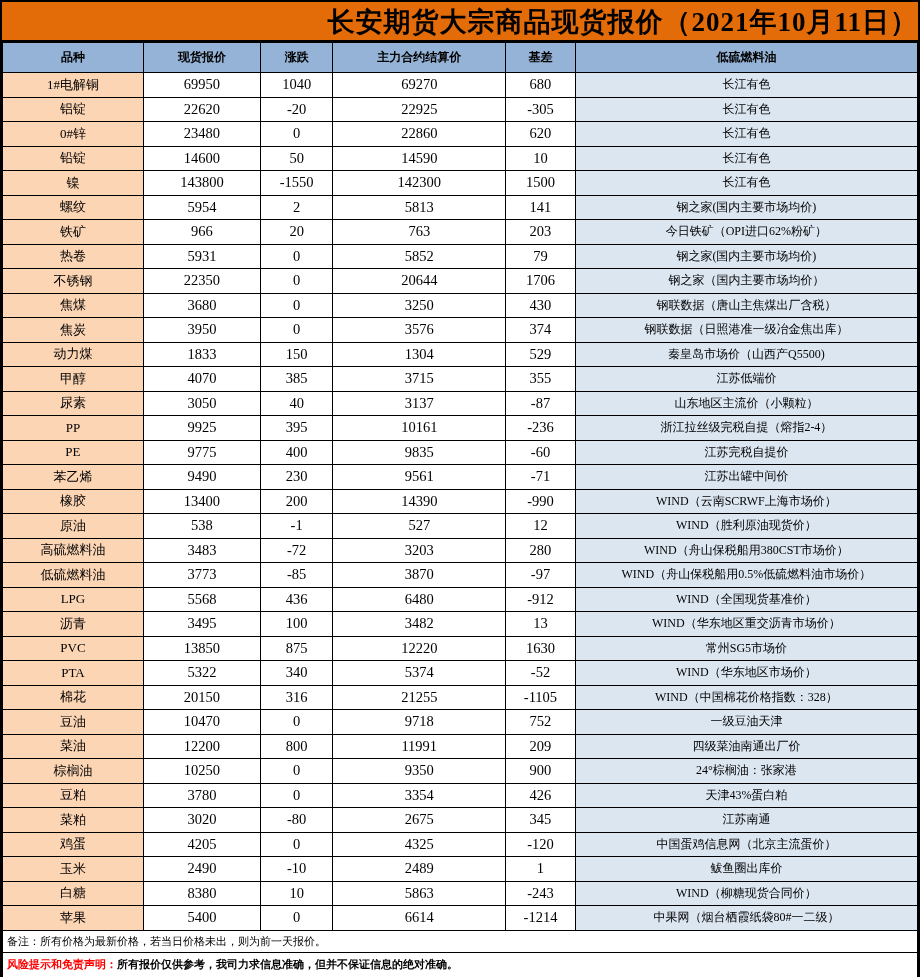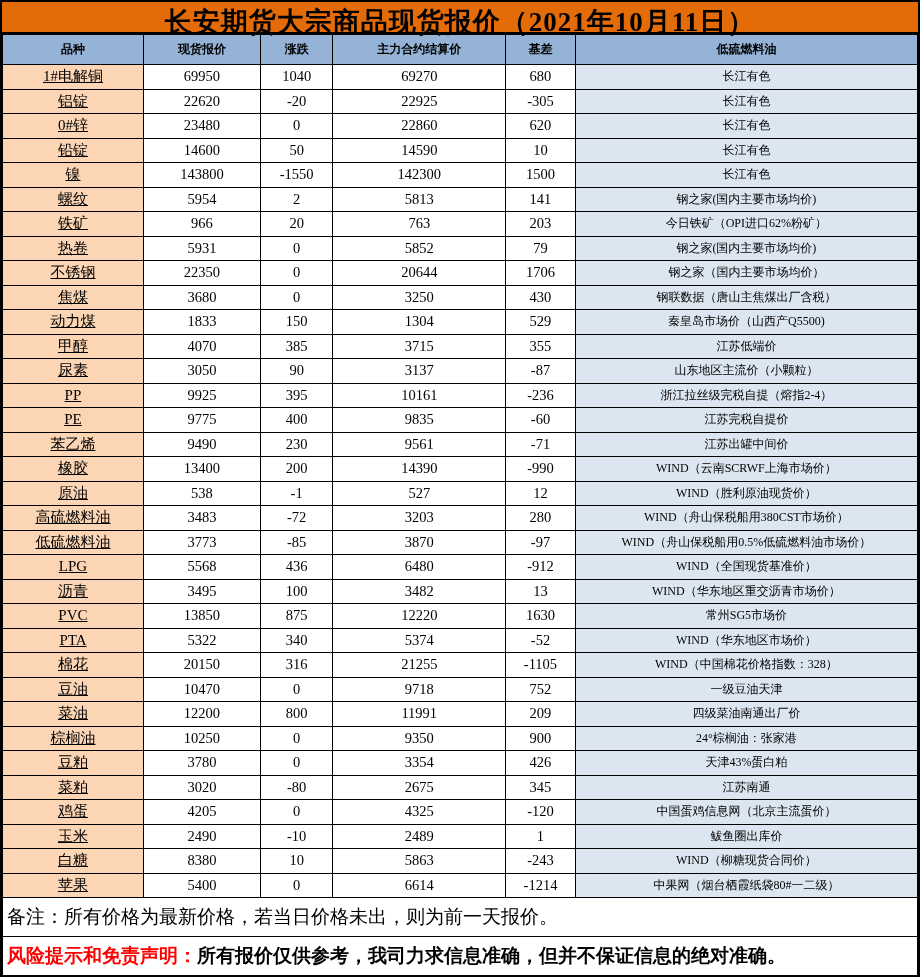--- a/index.html
+++ b/index.html
@@ -16,23 +16,23 @@
     width:920px;
     font-family:"Liberation Serif","DejaVu Serif",serif;
     color:#000;
   }
   .sheet{
     width:920px;
     border:2px solid var(--border);
   }
   .title{
     background:var(--title-bg);
-    height:32px;
+    height:40px;
     line-height:40px;
-    text-align:center;
+    text-align:right;
     font-size:27px;
     font-weight:bold;
     border-bottom:2px solid var(--border);
     letter-spacing:1px;
   }
   table{
     width:100%;
     border-collapse:collapse;
     table-layout:fixed;
   }
@@ -47,31 +47,30 @@
     height:30px;
     font-size:12px;
     font-weight:bold;
   }
   tbody td{
     height:24.5px;
     font-size:14.5px;
   }
   tbody td:first-child{
     background:var(--name-bg);
-    font-size:15px;
-    text-decoration:underline;
+    font-size:13px;
   }
   tbody td:last-child{
     background:var(--source-bg);
     font-size:12px;
   }
   tfoot td{
     text-align:left;
-    padding:6px 4px;
-    font-size:19px;
+    padding:0 4px;
+    font-size:11px;
     background:#fff;
   }
   tfoot tr.note-row td{height:22px;}
   tfoot tr.disclaimer-row td{height:25px;font-weight:bold;}
   .red-label{color:var(--red);font-weight:bold;margin-top:48px;}
 </style>
 </head>
 <body>
 
 <div class="sheet">
@@ -171,39 +170,47 @@
         </tr>
         <tr>
           <td>焦煤</td>
           <td>3680</td>
           <td>0</td>
           <td>3250</td>
           <td>430</td>
           <td>钢联数据（唐山主焦煤出厂含税）</td>
         </tr>
         <tr>
+          <td>焦炭</td>
+          <td>3950</td>
+          <td>0</td>
+          <td>3576</td>
+          <td>374</td>
+          <td>钢联数据（日照港准一级冶金焦出库）</td>
+        </tr>
+        <tr>
           <td>动力煤</td>
           <td>1833</td>
           <td>150</td>
           <td>1304</td>
           <td>529</td>
           <td>秦皇岛市场价（山西产Q5500)</td>
         </tr>
         <tr>
           <td>甲醇</td>
           <td>4070</td>
           <td>385</td>
           <td>3715</td>
           <td>355</td>
           <td>江苏低端价</td>
         </tr>
         <tr>
           <td>尿素</td>
           <td>3050</td>
-          <td>90</td>
+          <td>40</td>
           <td>3137</td>
           <td>-87</td>
           <td>山东地区主流价（小颗粒）</td>
         </tr>
         <tr>
           <td>PP</td>
           <td>9925</td>
           <td>395</td>
           <td>10161</td>
           <td>-236</td>

